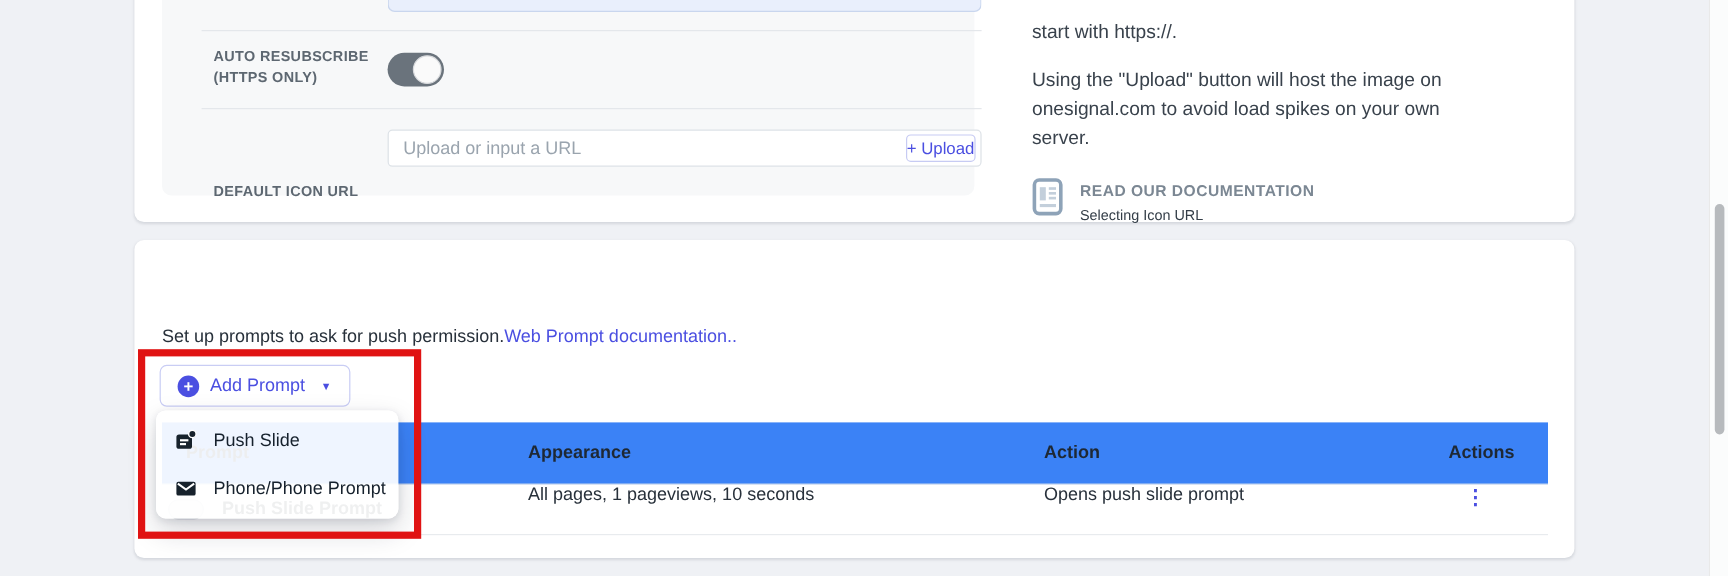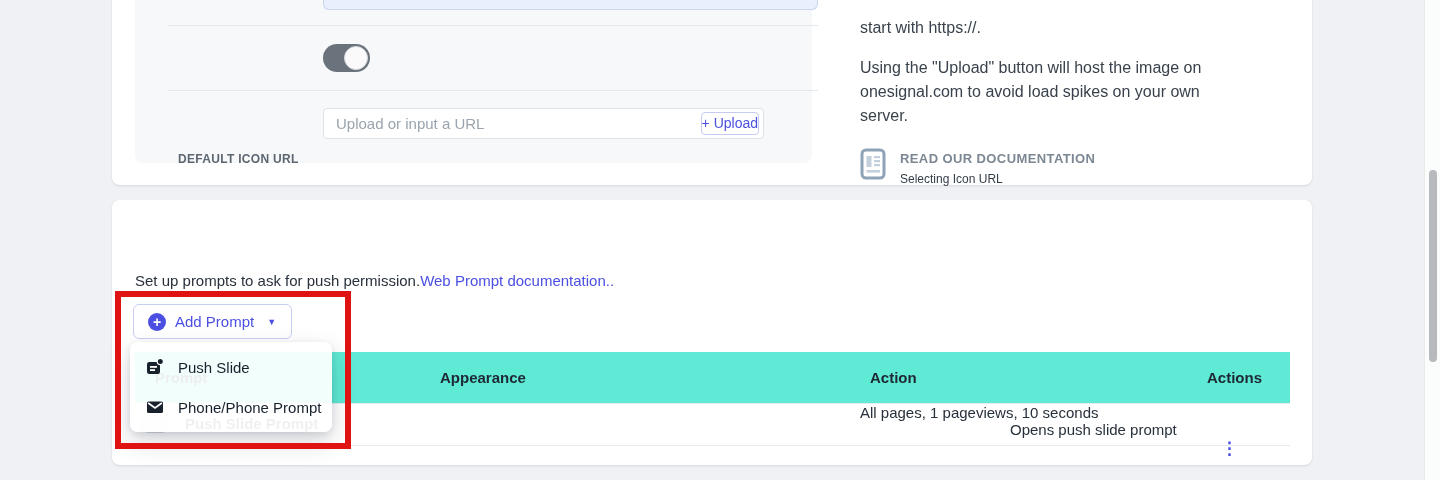--- a/index.html
+++ b/index.html
@@ -18,21 +18,21 @@
   .blue-strip { position:absolute; left:188px; top:20px; width:495px; height:30px;
                 background:#e9effc; border:1px solid #c9d6ee; border-top:none;
                 border-radius:0 0 6px 6px; overflow:hidden; }
   .divider { position:absolute; left:33px; width:650px; height:1px; background:#e4e7eb; }
   .field-label { position:absolute; left:43px; font-size:12px; font-weight:700;
                  color:#5d6771; letter-spacing:.3px; line-height:17px; }
   .toggle { position:absolute; width:47px; height:28px; border-radius:14px;
             background:#6a737c; cursor:pointer; }
   .toggle .knob { position:absolute; top:2px; right:2px; width:24px; height:24px;
                   border-radius:50%; background:#fafafa; border:1px solid #d8dadd; }
-  .url-input { position:absolute; left:188px; top:148px; width:441px; height:31px;
+  .url-input { position:absolute; left:188px; top:148px; width:495px; height:31px;
                background:#fff; border:1px solid #dde2e7; border-radius:4px; }
   .url-input input { position:absolute; left:0; top:0; width:400px; height:29px; border:none;
                outline:none; background:transparent; padding:0 12px; font-size:15px;
                color:#3a434d; font-family:"Liberation Sans",sans-serif; }
   .url-input input::placeholder { color:#9aa4ae; }
   .upload-btn { position:absolute; right:4px; top:3px; height:23px; padding:0 0;
                 background:#fff; border:1px solid #c7cbf3; border-radius:4px;
                 color:#4b4fe1; font-size:14px; line-height:21px; cursor:pointer;
                 font-family:"Liberation Sans",sans-serif; }
 
@@ -53,24 +53,24 @@
   .add-btn { position:absolute; left:21px; top:104px; width:159px; height:35px;
              background:#fff; border:1px solid #c9cdf4; border-radius:6px;
              display:flex; align-items:center; padding-left:14px; gap:9px; cursor:pointer; }
   .plus-circle { width:18px; height:18px; border-radius:50%; background:#4b4fe1;
                  color:#fff; font-size:14px; font-weight:700; line-height:18px;
                  text-align:center; flex:0 0 18px; }
   .add-label { color:#4b4fe1; font-size:15px; }
   .caret { color:#4b4fe1; font-size:9px; margin-left:4px; }
 
   .table { position:absolute; left:23px; top:152px; width:1155px; }
-  .thead { display:flex; height:52px; background:#5eead4; border-bottom:1px solid #e8ebee;
+  .thead { display:flex; height:52px; background:#3b82f6; border-bottom:1px solid #e8ebee;
            align-items:center; font-size:15px; font-weight:700; color:#1e2834; }
   .trow  { display:flex; height:42px; background:#fff; border-bottom:1px solid #e8ebee;
-           align-items:flex-end; font-size:15px; color:#28313b; position:relative;flex-direction:column; }
+           align-items:flex-start; font-size:15px; color:#28313b; position:relative; }
   .c1 { width:305px; padding-left:20px; }
   .c2 { width:430px; }
   .c3 { width:280px; }
   .c4 { width:140px; text-align:right; padding-right:28px; }
   .kebab { color:#4b4fe1; font-size:17px; font-weight:700; padding-right:24px; cursor:pointer; }
   .row-toggle { position:absolute; left:5px; top:12px; width:30px; height:17px;
                 border-radius:9px; background:#e9ebee; border:1px solid #d6dadf; }
   .row-prompt-label { position:absolute; left:50px; top:11px; font-weight:700; color:#333d47; }
 
   .dropdown { position:absolute; left:18px; top:142px; width:202px; height:90px;
@@ -99,20 +99,24 @@
     <div class="form-panel">
       <div class="blue-strip">
         
         
         
         
       </div>
 
       <div class="divider" style="top:65px;"></div>
 
+      <div class="field-label" style="top:79px;">
+        <div>AUTO RESUBSCRIBE</div>
+        <div>(HTTPS ONLY)</div>
+      </div>
       <div class="toggle" style="left:188px; top:84px;">
         <div class="knob"></div>
       </div>
 
       <div class="divider" style="top:130px;"></div>
 
       <div class="field-label" style="top:150px;margin-top:41px;">DEFAULT ICON URL</div>
       <div class="url-input">
         <input type="text" placeholder="Upload or input a URL" style="">
         <button class="upload-btn">+ Upload</button>

